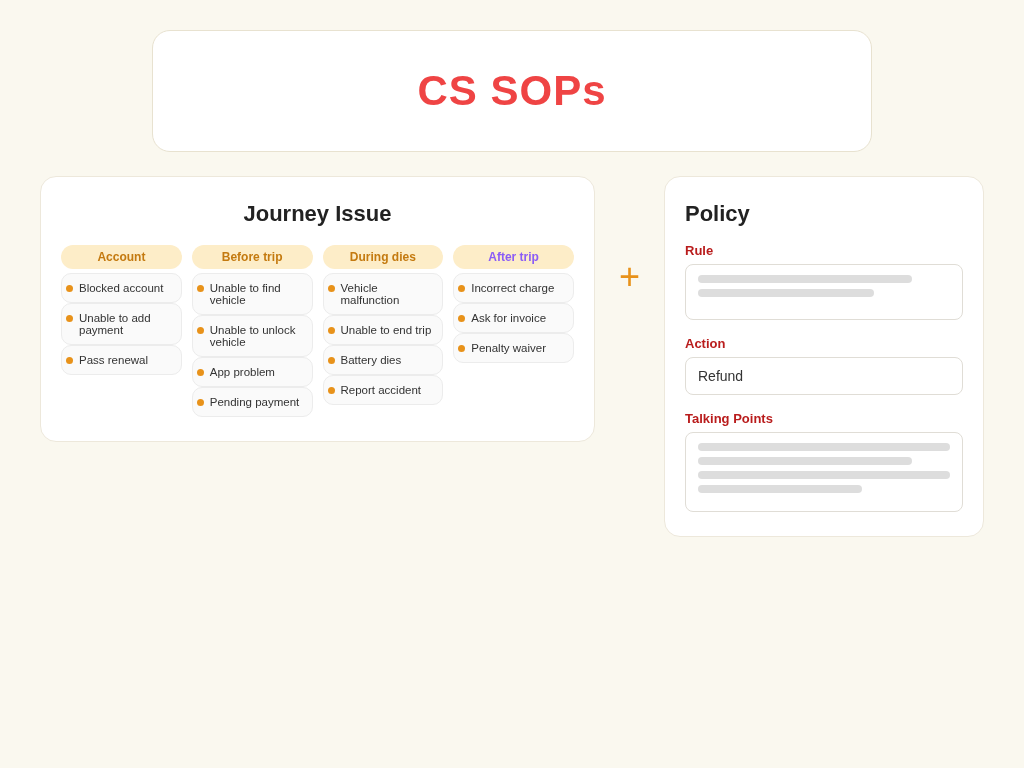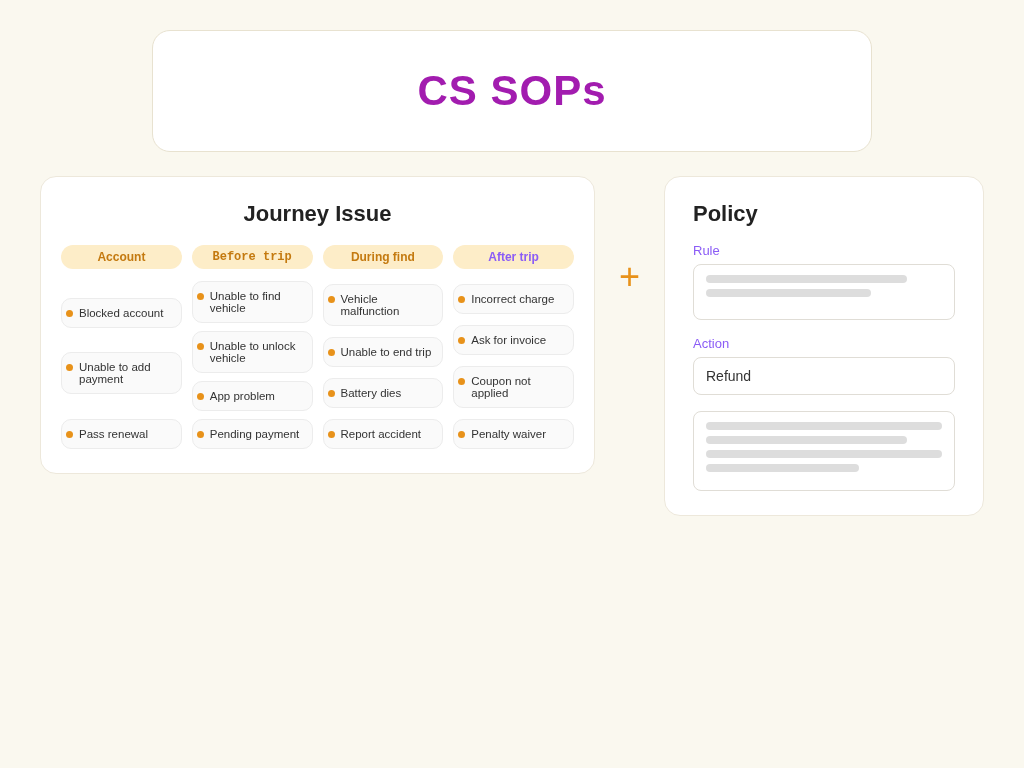--- a/index.html
+++ b/index.html
@@ -24,21 +24,21 @@
       border-radius: 18px;
       border: 1.5px solid #e8e2d0;
       display: flex;
       align-items: center;
       justify-content: center;
       padding: 36px 20px;
     }
     .header-title {
       font-size: 42px;
       font-weight: 800;
-      color: #a21caf;
+      color: #ef4444;
       letter-spacing: 1px;
     }
 
     
     .main-content {
       display: flex;
       width: 100%;
       gap: 24px;
       align-items: flex-start;
       flex: 1;
@@ -61,33 +61,32 @@
       text-align: center;
     }
     .columns-row {
       display: flex;
       gap: 10px;
     }
     .column {
       flex: 1;
       display: flex;
       flex-direction: column;
-      gap: 8px;
-      justify-content: space-between;
+      gap: 0;
     }
     .column-header {
       border-radius: 20px;
       padding: 5px 12px;
       font-size: 12px;
       font-weight: 600;
       text-align: center;
       margin-bottom: 4px;
     }
     .col-account .column-header { background: #fdedc8; color: #c47a10; }
-    .col-before .column-header { background: #fdedc8; color: #c47a10; font-family: Liberation Mono, monospace; }
+    .col-before .column-header { background: #fdedc8; color: #c47a10; }
     .col-during .column-header { background: #fdedc8; color: #c47a10; }
     .col-after .column-header { background: #fdedc8; color: #8b5cf6; }
 
     .issue-item {
       background: #fafafa;
       border: 1px solid #ececec;
       border-radius: 10px;
       padding: 8px 4px;
       font-size: 11.5px;
       color: #333;
@@ -115,41 +114,41 @@
       color: #e8921a;
       padding-top: 80px;
       flex-shrink: 0;
     }
 
     
     .policy-card {
       background: #fff;
       border-radius: 16px;
       border: 1.5px solid #ede8db;
-      padding: 24px 28px;
+      padding: 24px 20px;
       width: 320px;
       flex-shrink: 0;
       display: flex;
       flex-direction: column;
       gap: 16px;
     }
     .policy-title {
       font-size: 22px;
       font-weight: 700;
       color: #222;
     }
     .policy-section {
       display: flex;
       flex-direction: column;
       gap: 6px;
     }
     .policy-label {
       font-size: 13px;
-      font-weight: 400;
-      color: #8b5cf6;
+      font-weight: 700;
+      color: #b91c1c;
     }
     .policy-text-box {
       border: 1.5px solid #e0ddd6;
       border-radius: 8px;
       padding: 10px 12px;
       min-height: 56px;
       background: #fff;
     }
     .placeholder-line {
       height: 8px;
@@ -218,21 +217,21 @@
           <div class="issue-item">
             <div class="dot"></div>
             <span>App problem</span>
           </div>
           <div class="issue-item">
             <div class="dot"></div>
             <span>Pending payment</span>
           </div>
         </div>
         <div class="column col-during">
-          <div class="column-header">During find</div>
+          <div class="column-header">During dies</div>
           <div class="issue-item">
             <div class="dot"></div>
             <span>Vehicle malfunction</span>
           </div>
           <div class="issue-item">
             <div class="dot"></div>
             <span>Unable to end trip</span>
           </div>
           <div class="issue-item">
             <div class="dot"></div>
@@ -245,24 +244,20 @@
         </div>
         <div class="column col-after">
           <div class="column-header">After trip</div>
           <div class="issue-item">
             <div class="dot"></div>
             <span>Incorrect charge</span>
           </div>
           <div class="issue-item">
             <div class="dot"></div>
             <span>Ask for invoice</span>
-          </div>
-          <div class="issue-item">
-            <div class="dot"></div>
-            <span>Coupon not applied</span>
           </div>
           <div class="issue-item">
             <div class="dot"></div>
             <span>Penalty waiver</span>
           </div>
         </div>
       </div>
   </div>
 
   <div class="plus-connector">+</div>
@@ -277,20 +272,21 @@
         <div class="placeholder-line short"></div>
       </div>
     </div>
 
     <div class="policy-section">
       <span class="policy-label">Action</span>
       <div class="action-box">Refund</div>
     </div>
 
     <div class="policy-section">
+      <span class="policy-label">Talking Points</span>
       <div class="talking-box">
         <div class="placeholder-line long"></div>
         <div class="placeholder-line medium"></div>
         <div class="placeholder-line long"></div>
         <div class="placeholder-line medium" style="width:65%"></div>
       </div>
     </div>
   </div>
 
 </div>

